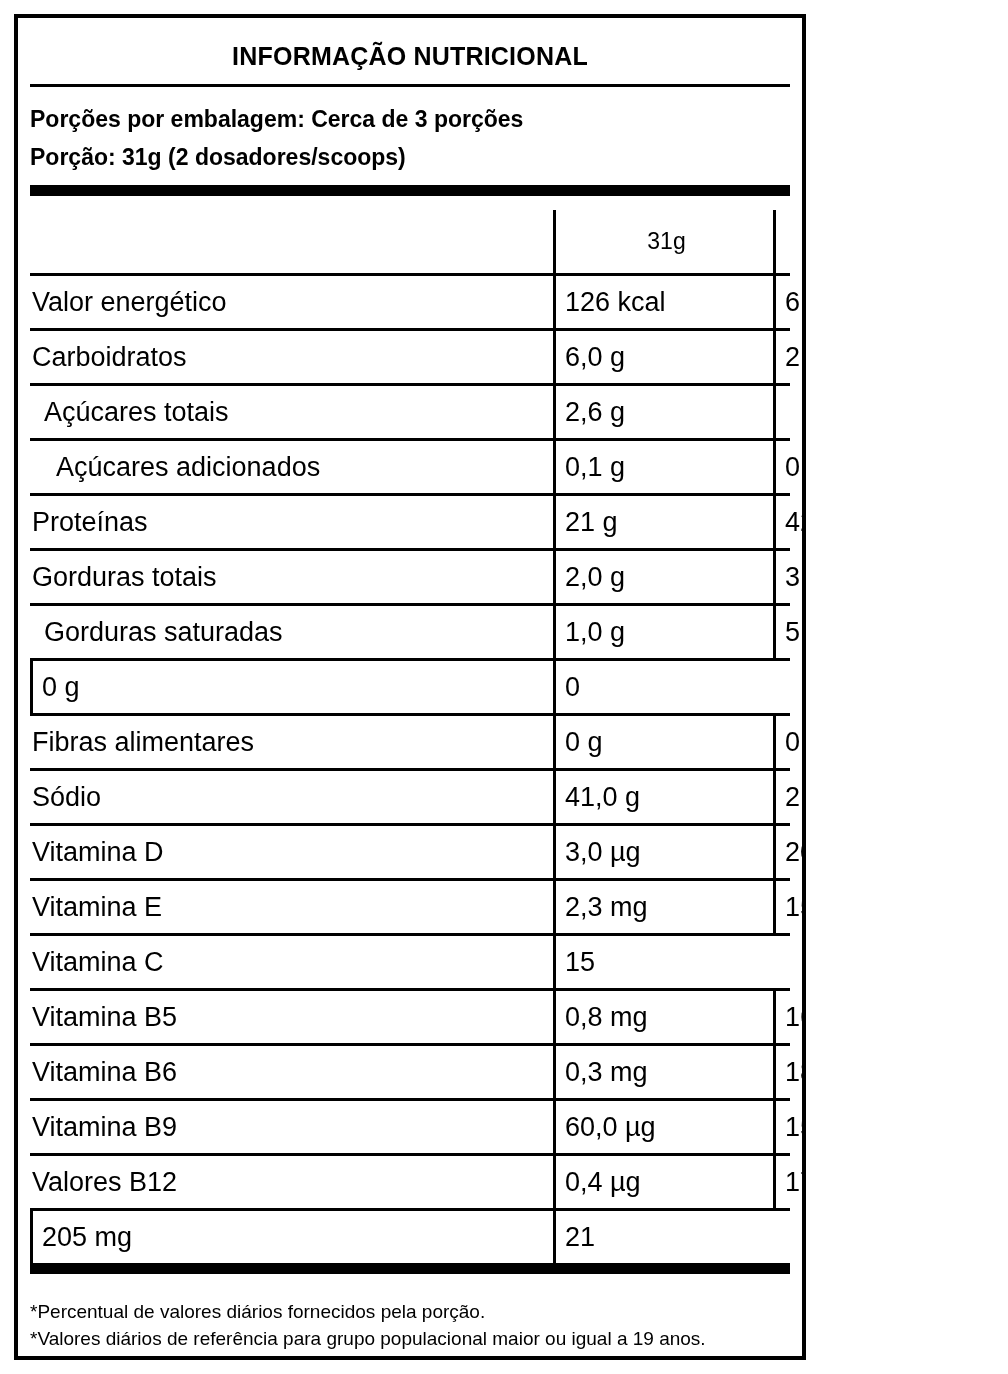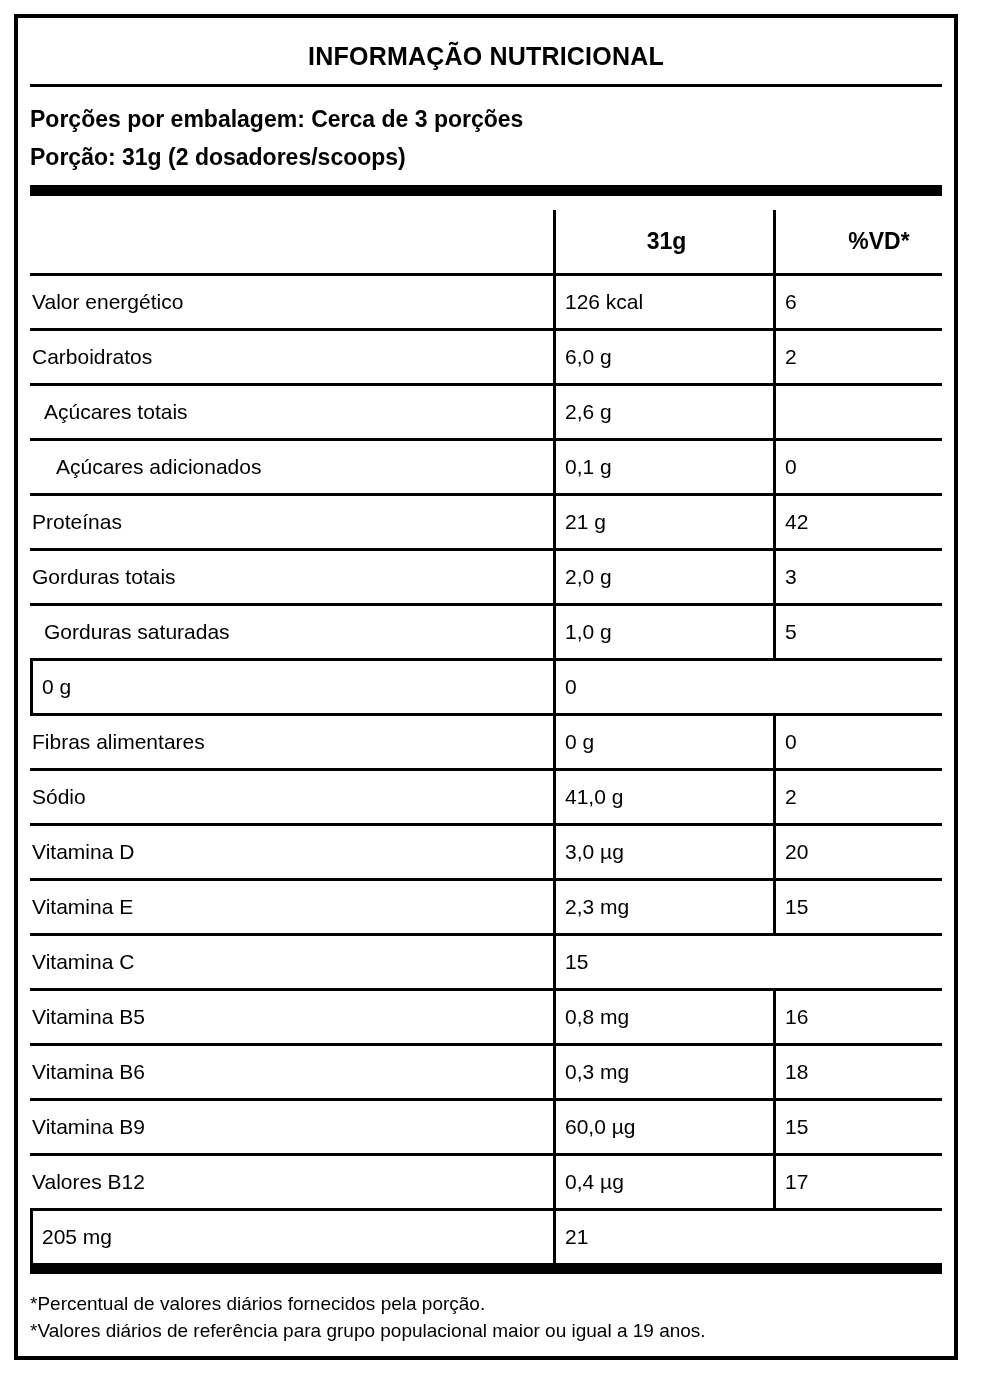--- a/index.html
+++ b/index.html
@@ -4,21 +4,21 @@
 <style>
   * { box-sizing: border-box; margin: 0; padding: 0; }
   html, body { background: #ffffff; }
   body {
     width: 1008px; height: 1374px;
     font-family: "Liberation Sans", "DejaVu Sans", sans-serif;
     color: #000000;
   }
   .sheet {
     margin: 14px;
-    width: 944px; height: 1346px;
+    width: 792px; height: 1346px;
     border: 4px solid #000000;
     background: #ffffff;
     overflow: hidden;
   }
   .title-block {
     padding: 24px 12px 13px 12px;
     text-align: center;
   }
   .title {
     font-size: 25px;
@@ -34,36 +34,36 @@
   .row {
     display: grid;
     grid-template-columns: 523px 220px 205px;
     min-height: 55px;
     border-top: 3px solid #000000;
   }
   .row.head { border-top: none; min-height: 63px; }
   .cell {
     display: flex;
     align-items: center;
-    font-size: 21px;
+    font-size: 27px;
     padding-left: 2px;
   }
   .cell.amount, .cell.dv {
     border-left: 3px solid #000000;
     padding-left: 9px;
   }
   .row.head .cell {
-    font-weight: bold;
+    font-weight: normal;
     font-size: 23px;
     justify-content: center;
     padding-left: 4px;
   }
   .row.indent-1 .cell.label { padding-left: 14px; }
   .row.indent-2 .cell.label { padding-left: 26px; }
-  .footnotes { margin: 8px 12px; padding-top: 8px; }
+  .footnotes { margin: 0 12px; padding-top: 24px; }
   .footnote { font-size: 19px; line-height: 27px; }
 </style>
 </head>
 <body>
 
 <div class="sheet">
 
   <div class="title-block">
     <div class="title">INFORMAÇÃO NUTRICIONAL</div>
   </div>

